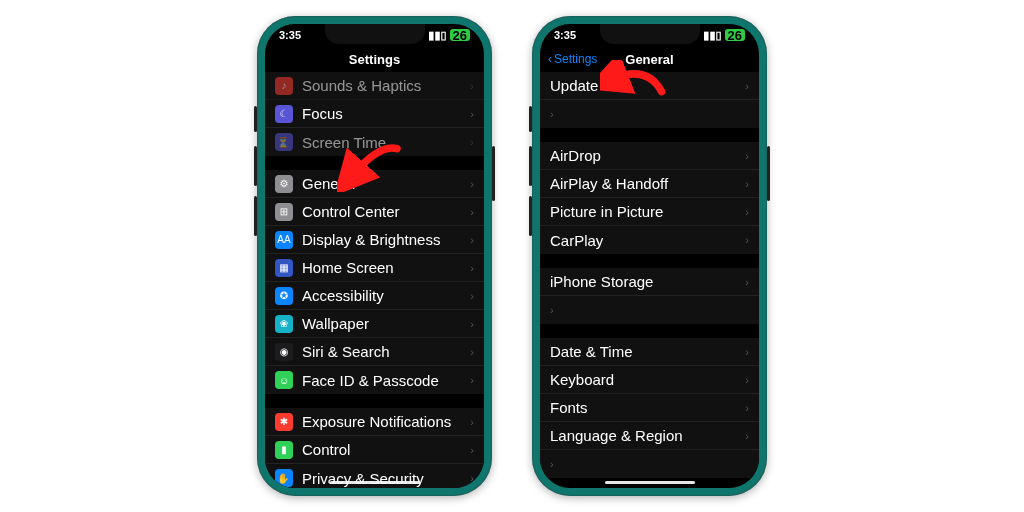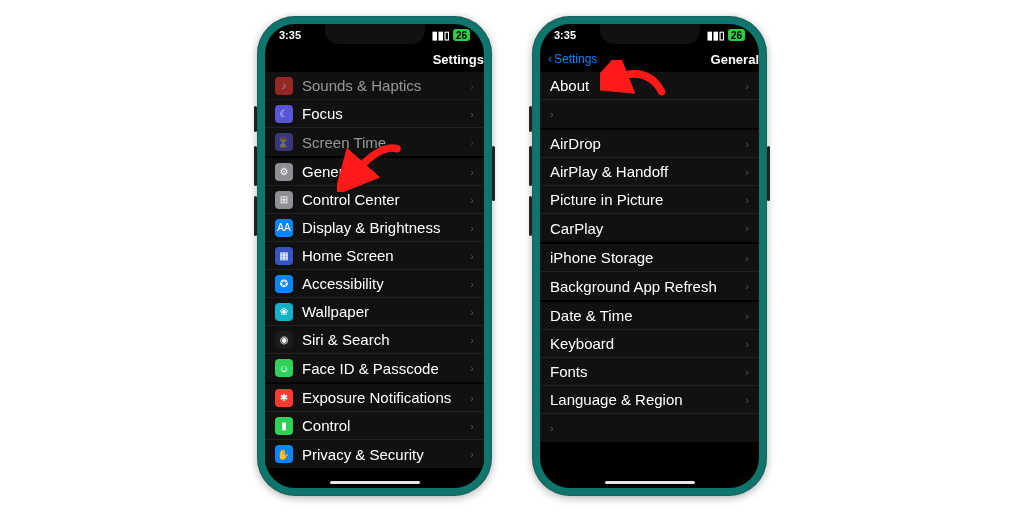--- a/index.html
+++ b/index.html
@@ -52,41 +52,41 @@
     justify-content: space-between;
     align-items: center;
     padding: 0 14px;
     font-size: 11px;
     font-weight: 600;
   }
   .status-right { display:flex; align-items:center; gap:3px; }
   .batt {
     display:inline-flex; align-items:center;
     background:#2ecc40; color:#000;
-    font-size:10px; font-weight:700;
+    font-size:13px; font-weight:700;
     padding:0 3px; border-radius:3px; height:12px;
   }
   .nav-bar {
     height: 26px;
     display:flex;
     align-items:center;
-    justify-content:flex-end;
+    justify-content:center;
     position:relative;
     font-size: 13px;
     font-weight: 600;
   }
   .nav-back {
     position:absolute; left:8px;
     color:#0a84ff;
     font-size:12px;
     display:flex; align-items:center; gap:2px;
     font-weight:400;
   }
   .list { display:flex; flex-direction:column; }
-  .group { margin-top: 2px; background:#111; }
+  .group { margin-top: 14px; background:#111; }
   .group.first { margin-top: 0; }
   .row {
     display:flex; align-items:center;
     height: 28px;
     padding: 0 10px;
     border-bottom: 1px solid #222;
     position: relative;
   }
   .row:last-child { border-bottom: none; }
   .ico {
@@ -246,21 +246,21 @@
     <div class="nav-bar">
       <span class="nav-back">
         <span>‹</span>
         <span>Settings</span>
       </span>
       <span>General</span>
     </div>
     <div class="list" id="list2">
         <div class="group first">
           <div class="row">
-            <span class="row-label">About</span>
+            <span class="row-label">Update</span>
             <span class="chev">›</span>
           </div>
           <div class="row">
             <span class="chev">›</span>
           </div>
         </div>
         <div class="group">
           <div class="row">
             <span class="row-label">AirDrop</span>
             <span class="chev">›</span>
@@ -277,21 +277,20 @@
             <span class="row-label">CarPlay</span>
             <span class="chev">›</span>
           </div>
         </div>
         <div class="group">
           <div class="row">
             <span class="row-label">iPhone Storage</span>
             <span class="chev">›</span>
           </div>
           <div class="row">
-            <span class="row-label">Background App Refresh</span>
             <span class="chev">›</span>
           </div>
         </div>
         <div class="group">
           <div class="row">
             <span class="row-label">Date &amp; Time</span>
             <span class="chev">›</span>
           </div>
           <div class="row">
             <span class="row-label">Keyboard</span>

